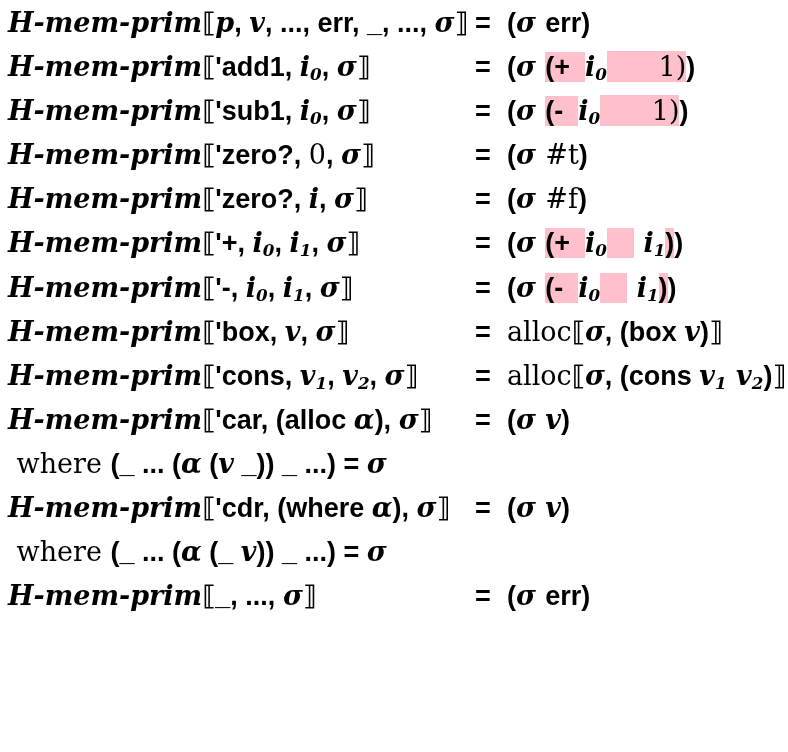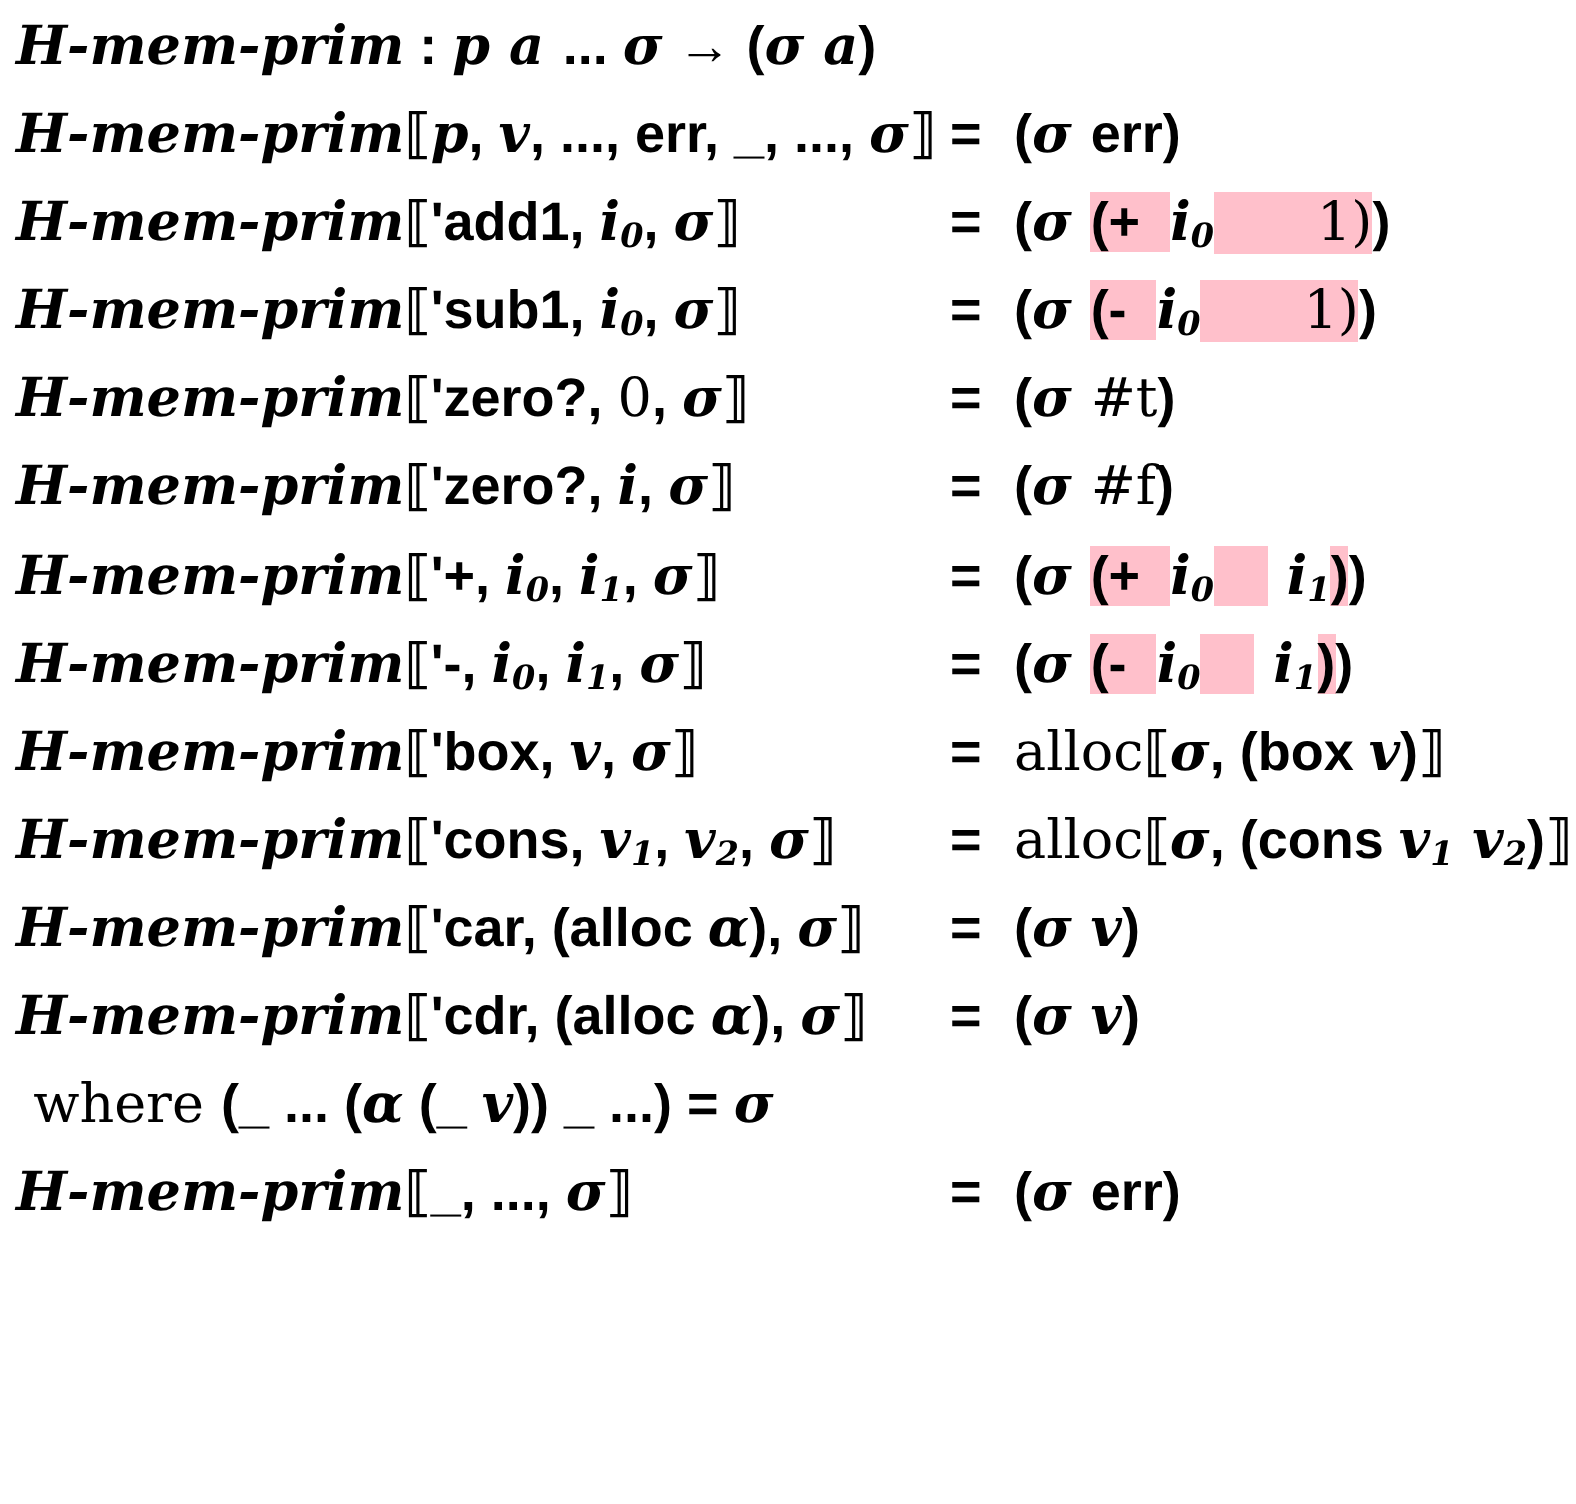--- a/index.html
+++ b/index.html
@@ -28,27 +28,27 @@
   .sg-r{font-family:"DejaVu Serif","Liberation Serif",serif;font-weight:normal;}
   .sg-b{font-family:"DejaVu Sans","Liberation Sans",sans-serif;font-weight:bold;}
   .sg-h{font-family:"Liberation Sans","DejaVu Sans",sans-serif;font-weight:bold;background:var(--hl,#ffc0cb);}
   .sg-hr{font-family:"DejaVu Serif","Liberation Serif",serif;background:var(--hl,#ffc0cb);}
   .sg-hp{background:var(--hl,#ffc0cb);}
 </style>
 </head>
 <body>
 
 <div id="figure">
-    <div class="row"><span class="flow"><span class="sg-fn">H-mem-prim</span><span class="sg-l"> : </span><span class="sg-v">p a </span><span class="sg-l">... </span><span class="sg-v">σ</span><span class="sg-l"> → (</span><span class="sg-v">σ a</span><span class="sg-l">)</span></span></div>
     <div class="row"><span class="lhs"><span class="sg-fn">H-mem-prim</span><span class="sg-b">⟦</span><span class="sg-v">p</span><span class="sg-l">, </span><span class="sg-v">v</span><span class="sg-l">, ..., err, _, ..., </span><span class="sg-v">σ</span><span class="sg-b">⟧</span></span><span class="eq">=</span><span class="rhs"><span class="sg-l">(</span><span class="sg-v">σ </span><span class="sg-l">err)</span></span></div>
     <div class="row"><span class="lhs"><span class="sg-fn">H-mem-prim</span><span class="sg-b">⟦</span><span class="sg-l">'add1, </span><span class="sg-v">i</span><span class="sg-vs">0</span><span class="sg-l">, </span><span class="sg-v">σ</span><span class="sg-b">⟧</span></span><span class="eq">=</span><span class="rhs"><span class="sg-l">(</span><span class="sg-v">σ </span><span class="sg-h">(+&nbsp;&nbsp;</span><span class="sg-v">i</span><span class="sg-vs">0</span><span class="sg-hr">&nbsp;&nbsp;&nbsp;&nbsp;&nbsp;&nbsp;1)</span><span class="sg-l">)</span></span></div>
     <div class="row"><span class="lhs"><span class="sg-fn">H-mem-prim</span><span class="sg-b">⟦</span><span class="sg-l">'sub1, </span><span class="sg-v">i</span><span class="sg-vs">0</span><span class="sg-l">, </span><span class="sg-v">σ</span><span class="sg-b">⟧</span></span><span class="eq">=</span><span class="rhs"><span class="sg-l">(</span><span class="sg-v">σ </span><span class="sg-h">(-&nbsp;&nbsp;</span><span class="sg-v">i</span><span class="sg-vs">0</span><span class="sg-hr">&nbsp;&nbsp;&nbsp;&nbsp;&nbsp;&nbsp;1)</span><span class="sg-l">)</span></span></div>
     <div class="row"><span class="lhs"><span class="sg-fn">H-mem-prim</span><span class="sg-b">⟦</span><span class="sg-l">'zero?, </span><span class="sg-r">0</span><span class="sg-l">, </span><span class="sg-v">σ</span><span class="sg-b">⟧</span></span><span class="eq">=</span><span class="rhs"><span class="sg-l">(</span><span class="sg-v">σ </span><span class="sg-r">#t</span><span class="sg-l">)</span></span></div>
     <div class="row"><span class="lhs"><span class="sg-fn">H-mem-prim</span><span class="sg-b">⟦</span><span class="sg-l">'zero?, </span><span class="sg-v">i</span><span class="sg-l">, </span><span class="sg-v">σ</span><span class="sg-b">⟧</span></span><span class="eq">=</span><span class="rhs"><span class="sg-l">(</span><span class="sg-v">σ </span><span class="sg-r">#f</span><span class="sg-l">)</span></span></div>
     <div class="row"><span class="lhs"><span class="sg-fn">H-mem-prim</span><span class="sg-b">⟦</span><span class="sg-l">'+, </span><span class="sg-v">i</span><span class="sg-vs">0</span><span class="sg-l">, </span><span class="sg-v">i</span><span class="sg-vs">1</span><span class="sg-l">, </span><span class="sg-v">σ</span><span class="sg-b">⟧</span></span><span class="eq">=</span><span class="rhs"><span class="sg-l">(</span><span class="sg-v">σ </span><span class="sg-h">(+&nbsp;&nbsp;</span><span class="sg-v">i</span><span class="sg-vs">0</span><span class="sg-hp">&nbsp;&nbsp;&nbsp;&nbsp;</span><span class="sg-v"> i</span><span class="sg-vs">1</span><span class="sg-h">)</span><span class="sg-l">)</span></span></div>
     <div class="row"><span class="lhs"><span class="sg-fn">H-mem-prim</span><span class="sg-b">⟦</span><span class="sg-l">'-, </span><span class="sg-v">i</span><span class="sg-vs">0</span><span class="sg-l">, </span><span class="sg-v">i</span><span class="sg-vs">1</span><span class="sg-l">, </span><span class="sg-v">σ</span><span class="sg-b">⟧</span></span><span class="eq">=</span><span class="rhs"><span class="sg-l">(</span><span class="sg-v">σ </span><span class="sg-h">(-&nbsp;&nbsp;</span><span class="sg-v">i</span><span class="sg-vs">0</span><span class="sg-hp">&nbsp;&nbsp;&nbsp;&nbsp;</span><span class="sg-v"> i</span><span class="sg-vs">1</span><span class="sg-h">)</span><span class="sg-l">)</span></span></div>
     <div class="row"><span class="lhs"><span class="sg-fn">H-mem-prim</span><span class="sg-b">⟦</span><span class="sg-l">'box, </span><span class="sg-v">v</span><span class="sg-l">, </span><span class="sg-v">σ</span><span class="sg-b">⟧</span></span><span class="eq">=</span><span class="rhs"><span class="sg-r">alloc</span><span class="sg-b">⟦</span><span class="sg-v">σ</span><span class="sg-l">, (box </span><span class="sg-v">v</span><span class="sg-l">)</span><span class="sg-b">⟧</span></span></div>
     <div class="row"><span class="lhs"><span class="sg-fn">H-mem-prim</span><span class="sg-b">⟦</span><span class="sg-l">'cons, </span><span class="sg-v">v</span><span class="sg-vs">1</span><span class="sg-l">, </span><span class="sg-v">v</span><span class="sg-vs">2</span><span class="sg-l">, </span><span class="sg-v">σ</span><span class="sg-b">⟧</span></span><span class="eq">=</span><span class="rhs"><span class="sg-r">alloc</span><span class="sg-b">⟦</span><span class="sg-v">σ</span><span class="sg-l">, (cons </span><span class="sg-v">v</span><span class="sg-vs">1</span><span class="sg-v"> v</span><span class="sg-vs">2</span><span class="sg-l">)</span><span class="sg-b">⟧</span></span></div>
     <div class="row"><span class="lhs"><span class="sg-fn">H-mem-prim</span><span class="sg-b">⟦</span><span class="sg-l">'car, (alloc </span><span class="sg-v">α</span><span class="sg-l">), </span><span class="sg-v">σ</span><span class="sg-b">⟧</span></span><span class="eq">=</span><span class="rhs"><span class="sg-l">(</span><span class="sg-v">σ v</span><span class="sg-l">)</span></span></div>
-    <div class="row"><span class="lhs"><span class="sg-fn">H-mem-prim</span><span class="sg-b">⟦</span><span class="sg-l">'cdr, (alloc </span><span class="sg-v">α</span><span class="sg-l">), </span><span class="sg-v">σ</span><span class="sg-b">⟧</span></span><span class="eq">=</span><span class="rhs"><span class="sg-l">(</span><span class="sg-v">σ v</span><span class="sg-l">)</span></span></div>
+    <div class="row"><span class="flow"><span class="sg-r"> where </span><span class="sg-l">(_ ... (</span><span class="sg-v">α</span><span class="sg-l"> (</span><span class="sg-v">v</span><span class="sg-l"> _)) _ ...) = </span><span class="sg-v">σ</span></span></div>
+    <div class="row"><span class="lhs"><span class="sg-fn">H-mem-prim</span><span class="sg-b">⟦</span><span class="sg-l">'cdr, (where </span><span class="sg-v">α</span><span class="sg-l">), </span><span class="sg-v">σ</span><span class="sg-b">⟧</span></span><span class="eq">=</span><span class="rhs"><span class="sg-l">(</span><span class="sg-v">σ v</span><span class="sg-l">)</span></span></div>
     <div class="row"><span class="flow"><span class="sg-r"> where </span><span class="sg-l">(_ ... (</span><span class="sg-v">α</span><span class="sg-l"> (_ </span><span class="sg-v">v</span><span class="sg-l">)) _ ...) = </span><span class="sg-v">σ</span></span></div>
     <div class="row"><span class="lhs"><span class="sg-fn">H-mem-prim</span><span class="sg-b">⟦</span><span class="sg-l">_, ..., </span><span class="sg-v">σ</span><span class="sg-b">⟧</span></span><span class="eq">=</span><span class="rhs"><span class="sg-l">(</span><span class="sg-v">σ </span><span class="sg-l">err)</span></span></div>
   </div>
 
 </body></html>

